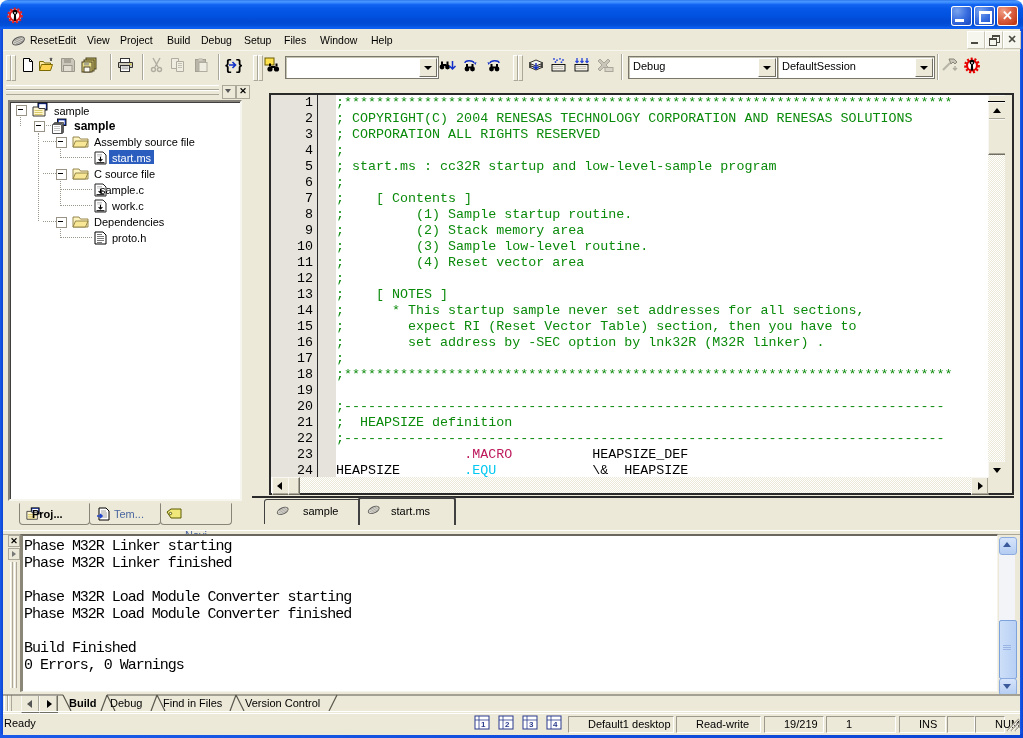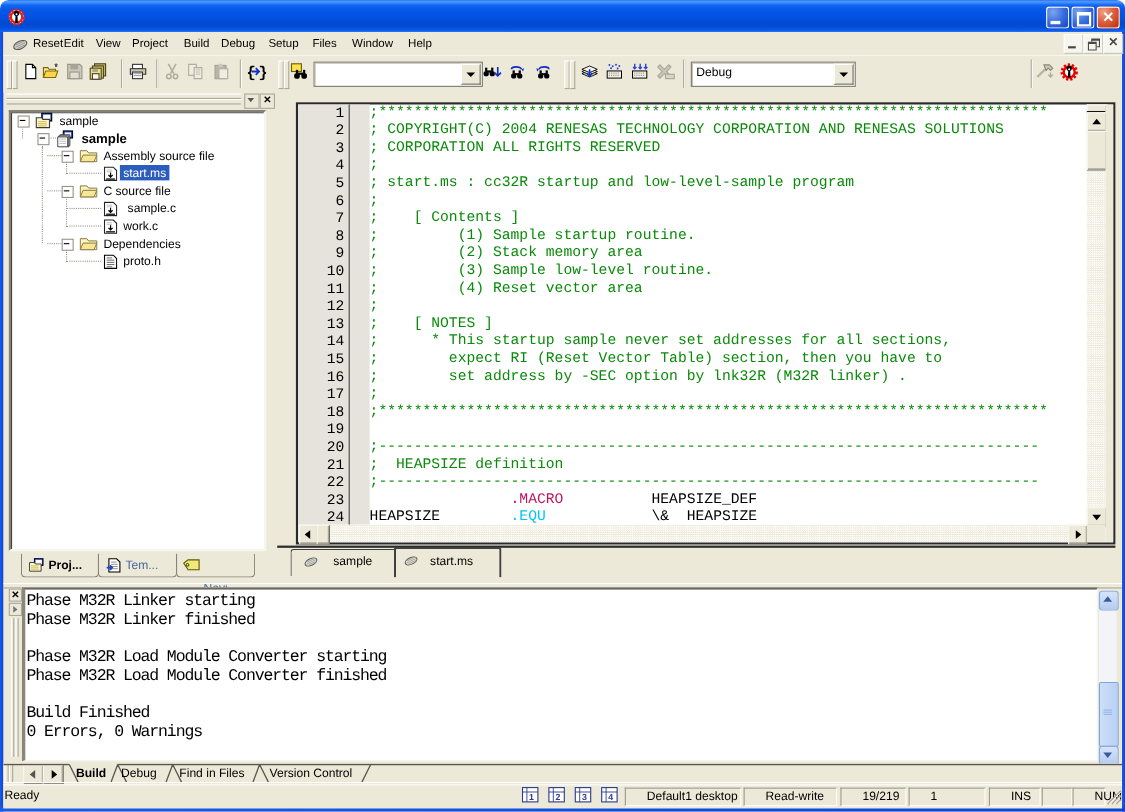--- a/index.html
+++ b/index.html
@@ -277,20 +277,24 @@
       </svg>
     <svg style="position:absolute;left:594px;top:6px" width="18" height="16" viewBox="0 0 18 16">
         <path d="M3 2l4 4 4-4 2 2-4 4 4 4-2 2-4-4-4 4-2-2 4-4-4-4z" fill="#c9c6b9" stroke="#aaa79a"></path>
         <rect x="8" y="10.5" width="8" height="4" fill="#d8d5c8" stroke="#aaa79a"></rect>
       </svg>
     <div class="tsep" style="left:618px;top:3px;height:26px;"></div>
     <div class="combo" style="left:625px;top:5px;width:148px;height:21px;">
         <span class="combotext">Debug</span>
         <span class="dd"></span>
       </div>
+    <div class="combo" style="left:774px;top:5px;width:156px;height:21px;">
+        <span class="combotext">DefaultSession</span>
+        <span class="dd"></span>
+      </div>
     <div class="tsep" style="left:934px;top:3px;height:26px;"></div>
     <svg style="position:absolute;left:938px;top:6px" width="20" height="16" viewBox="0 0 20 16">
         <path d="M2 13L9 6" stroke="#b8b5a8" stroke-width="2.2"></path>
         <path d="M8 2l5 0 3 3-2 2-2-2-2 2z" fill="#c9c6b9" stroke="#8a8778"></path>
         <path d="M14 9v4m-2-2l2 2 2-2" stroke="#b0ada0" stroke-width="1.4" fill="none"></path>
       </svg>
     <svg style="position:absolute;left:960px;top:6px" width="18" height="17" viewBox="0 0 18 17">
         <circle cx="9" cy="8.5" r="6.6" fill="none" stroke="#e80000" stroke-width="2.6" stroke-dasharray="2 1.7"></circle>
         <circle cx="9" cy="8.5" r="5" fill="#fff" stroke="#e80000" stroke-width="2.2"></circle>
         <path d="M8.1 7.6a2.5 2.5 0 1 1 1.8 0l.4 5.9h-2.6z" fill="#000"></path>
@@ -378,35 +382,35 @@
         <path d="M1 1h8l3 3v9H1z" fill="#fff" stroke="#000"></path>
         <path d="M3 3.5h5M3 5.5h7M3 7.5h7M3 9.5h7M3 11.5h5" stroke="#555" stroke-width="0.8"></path>
       </svg>
 
     <div class="trow" style="left:54px;top:105px;">sample</div>
     <div class="trow" style="left:74px;top:119px;font-weight:bold;font-size:12px;">sample</div>
     <div class="trow" style="left:94px;top:136px;">Assembly source file</div>
     <div class="trow" style="left:109px;top:150px;width:45px;height:14px;background:#2b5dbe;"></div>
     <div class="trow" style="left:112px;top:152px;color:#fff;">start.ms</div>
     <div class="trow" style="left:94px;top:168px;">C source file</div>
-    <div class="trow" style="left:116px;top:184px;">sample.c</div>
+    <div class="trow" style="left:100px;top:184px;">sample.c</div>
     <div class="trow" style="left:112px;top:200px;">work.c</div>
     <div class="trow" style="left:94px;top:216px;">Dependencies</div>
     <div class="trow" style="left:112px;top:232px;">proto.h</div>
   </div>
 
   <div id="ltabs">
     <div class="ltab" style="left:19px;width:69px;">
       <svg style="position:absolute;left:5px;top:3px" width="16" height="14" viewBox="0 0 18 16">
           <rect x="7" y="1" width="9" height="7" fill="#2244cc" stroke="#000"></rect>
           <rect x="8.2" y="2.2" width="6.6" height="4.6" fill="#fff"></rect>
           <path d="M2 5h5l1 1.5h6V14H2z" fill="#fdf6d0" stroke="#3a3a3a"></path>
           <path d="M3.5 8.5h8M3.5 10.5h8M3.5 12.5h8" stroke="#d8c868" stroke-width="1.2"></path>
         </svg>
-      <span style="position:absolute;left:24px;top:4px;font-weight:bold;text-align:center;">Proj...</span>
+      <span style="position:absolute;left:12px;top:4px;font-weight:bold;text-align:center;">Proj...</span>
     </div>
     <div class="ltab" style="left:89px;width:70px;">
       <svg style="position:absolute;left:6px;top:3px" width="14" height="14" viewBox="0 0 14 14">
           <path d="M3 1h7l3 3v9H3z" fill="#fff" stroke="#000"></path>
           <path d="M5 4h5M5 6h6M5 8h6M5 10h6" stroke="#888" stroke-width="0.8"></path>
           <path d="M1 9h5m-2-2l2 2-2 2" stroke="#2244cc" stroke-width="1.6" fill="none"></path>
         </svg>
       <span style="position:absolute;left:24px;top:4px;color:#4a66a0;">Tem...</span>
     </div>
     <div class="ltab" style="left:160px;width:70px;">

